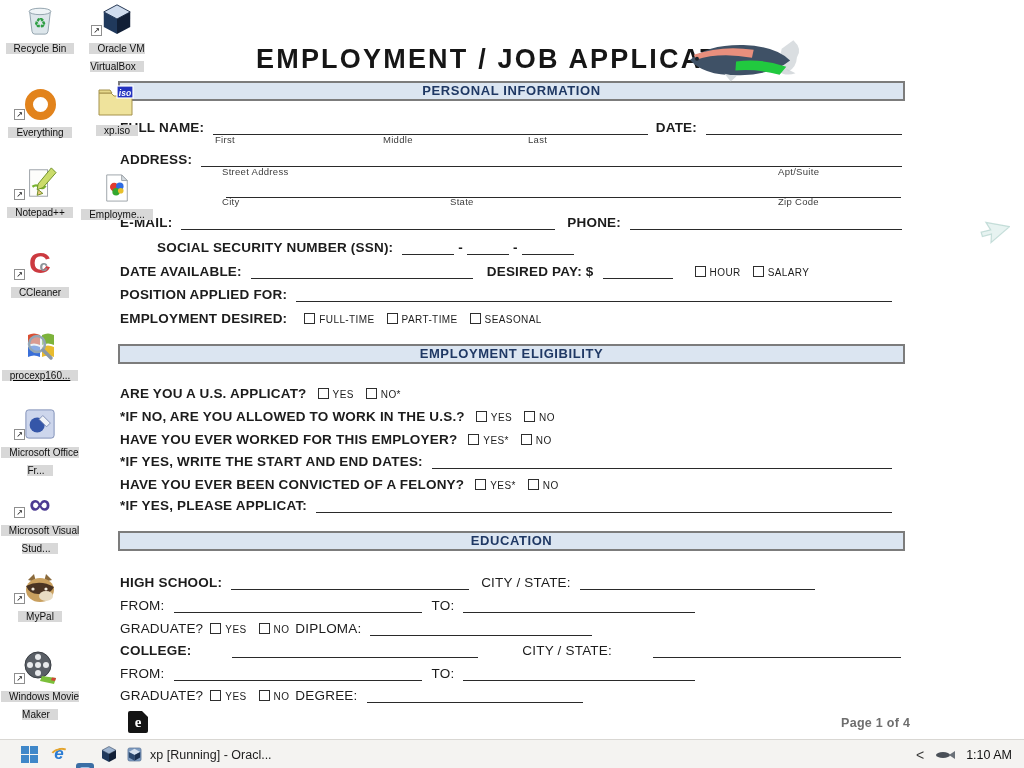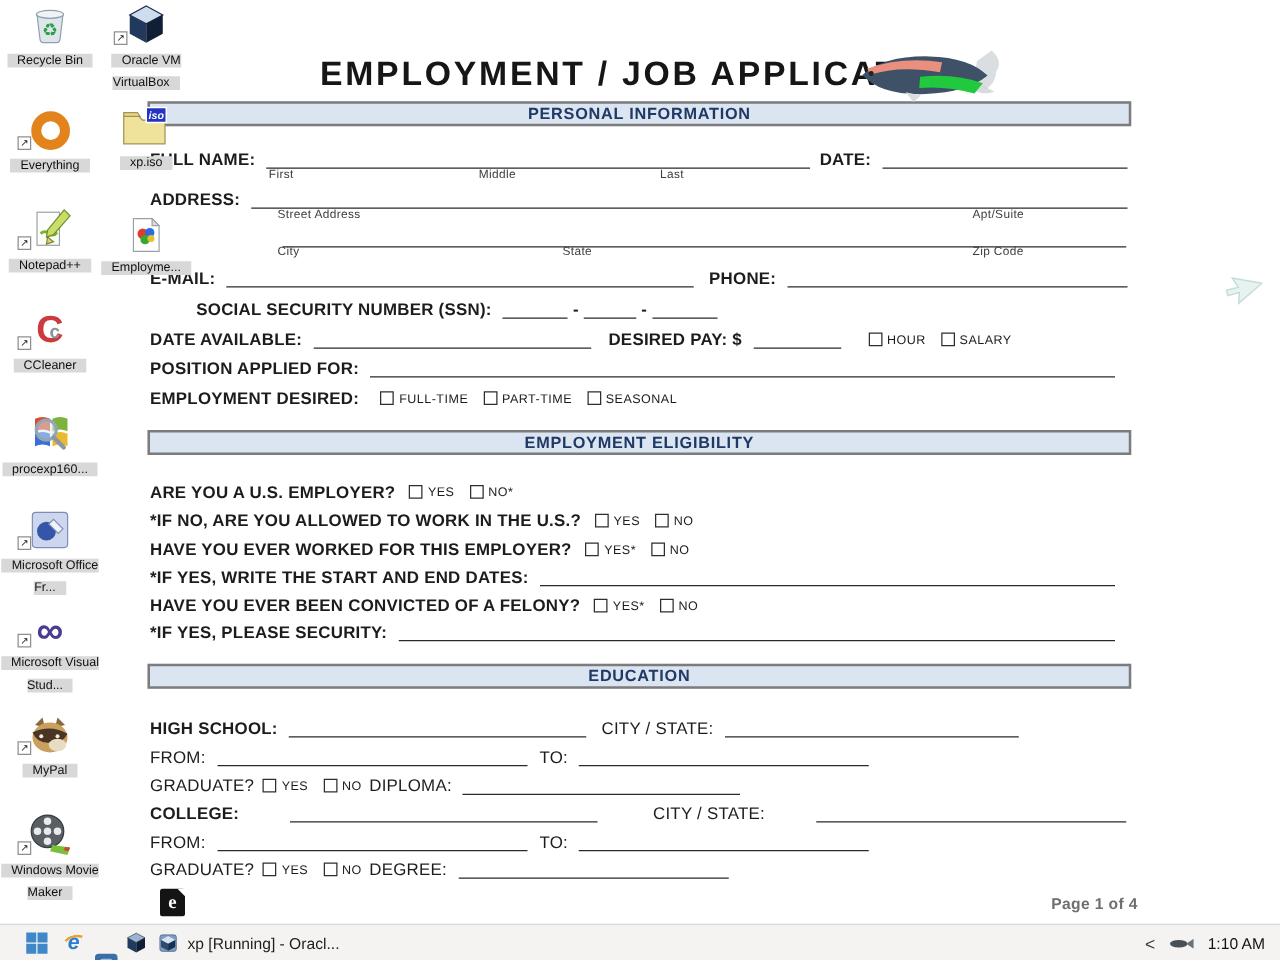--- a/index.html
+++ b/index.html
@@ -156,21 +156,21 @@
     <span class="lbl">EMPLOYMENT DESIRED:</span>
     <span class="cb"></span>
     <span class="cbl">FULL-TIME</span>
     <span class="cb"></span>
     <span class="cbl">PART-TIME</span>
     <span class="cb"></span>
     <span class="cbl">SEASONAL</span>
   </div>
 
   <div class="row" style="top:385px;">
-    <span class="lbl">ARE YOU A U.S. EMPLOYER?</span>
+    <span class="lbl">ARE YOU A U.S. APPLICAT?</span>
     <span class="cb" style="margin-left:6px;"></span>
     <span class="cbl">YES</span>
     <span class="cb"></span>
     <span class="cbl">NO*</span>
   </div>
 
   <div class="row" style="top:408px;">
     <span class="lbl">*IF NO, ARE YOU ALLOWED TO WORK IN THE U.S.?</span>
     <span class="cb" style="margin-left:6px;"></span>
     <span class="cbl">YES</span>
@@ -193,21 +193,21 @@
 
   <div class="row" style="top:476px;">
     <span class="lbl">HAVE YOU EVER BEEN CONVICTED OF A FELONY?</span>
     <span class="cb" style="margin-left:6px;"></span>
     <span class="cbl">YES*</span>
     <span class="cb"></span>
     <span class="cbl">NO</span>
   </div>
 
   <div class="row" style="top:497px;width:776px;">
-    <span class="lbl">*IF YES, PLEASE SECURITY:</span>
+    <span class="lbl">*IF YES, PLEASE APPLICAT:</span>
     <span class="fill"></span>
   </div>
 
   <div class="row" style="top:574px;text-align:center;">
     <span class="lbl">HIGH SCHOOL:</span>
     <span class="ln" style="width:238px;"></span>
     <span class="lbl2" style="margin-left:8px;">CITY / STATE:</span>
     <span class="ln" style="width:235px;"></span>
   </div>
 
@@ -329,21 +329,21 @@
     <div class="dicon" style="height:34px;">
       <svg width="34" height="34" viewBox="0 0 36 36">
         <text x="18" y="29" font-size="32" font-weight="bold" text-anchor="middle" fill="#cc3a40">C</text>
         <text x="22" y="26" font-size="16" font-weight="bold" text-anchor="middle" fill="#8d9499">c</text>
       </svg>
       <span class="sc">↗</span>
     </div>
     <span class="dlabel">CCleaner</span>
   </div>
 
-  <div class="dcell" style="left:0px;top:327px;">
+  <div class="dcell" style="left:0px;top:327px;text-decoration:underline;">
     <div class="dicon" style="height:36px;">
       <svg width="36" height="36" viewBox="0 0 36 36">
         <path d="M6 8 q6 -3 12 0 v10 q-6 -3 -12 0 Z" fill="#d94f33"></path>
         <path d="M20 8 q6 -3 12 0 v10 q-6 -3 -12 0 Z" fill="#7db33c"></path>
         <path d="M6 20 q6 -3 12 0 v10 q-6 -3 -12 0 Z" fill="#3a6fd8"></path>
         <path d="M20 20 q6 -3 12 0 v10 q-6 -3 -12 0 Z" fill="#e8bb2e"></path>
         <circle cx="15" cy="17" r="8" fill="#dce7f0" fill-opacity="0.5" stroke="#93a6b5" stroke-width="2.5"></circle>
         <line x1="21" y1="23" x2="29" y2="31" stroke="#8a97a5" stroke-width="3.5" stroke-linecap="round"></line>
       </svg>
     </div>

